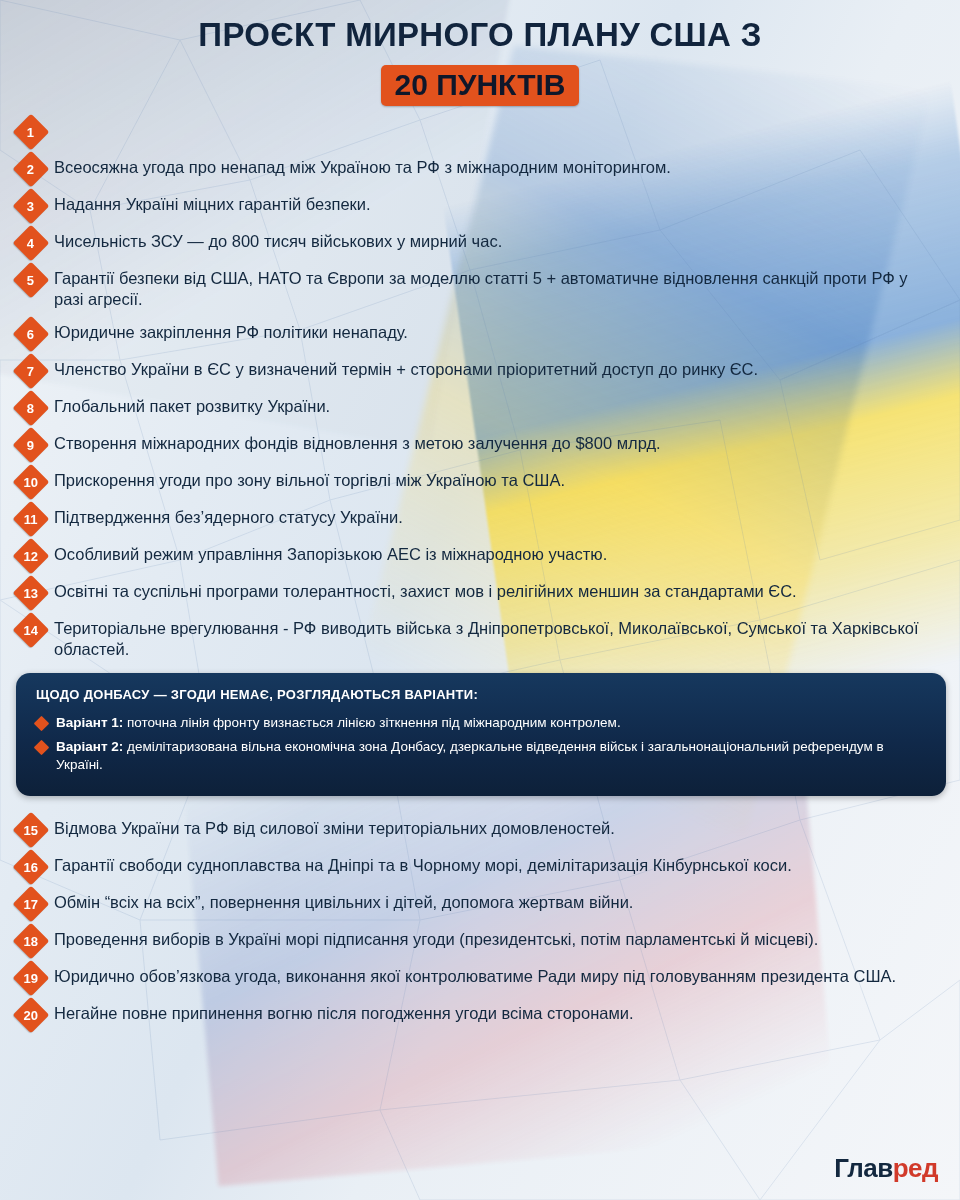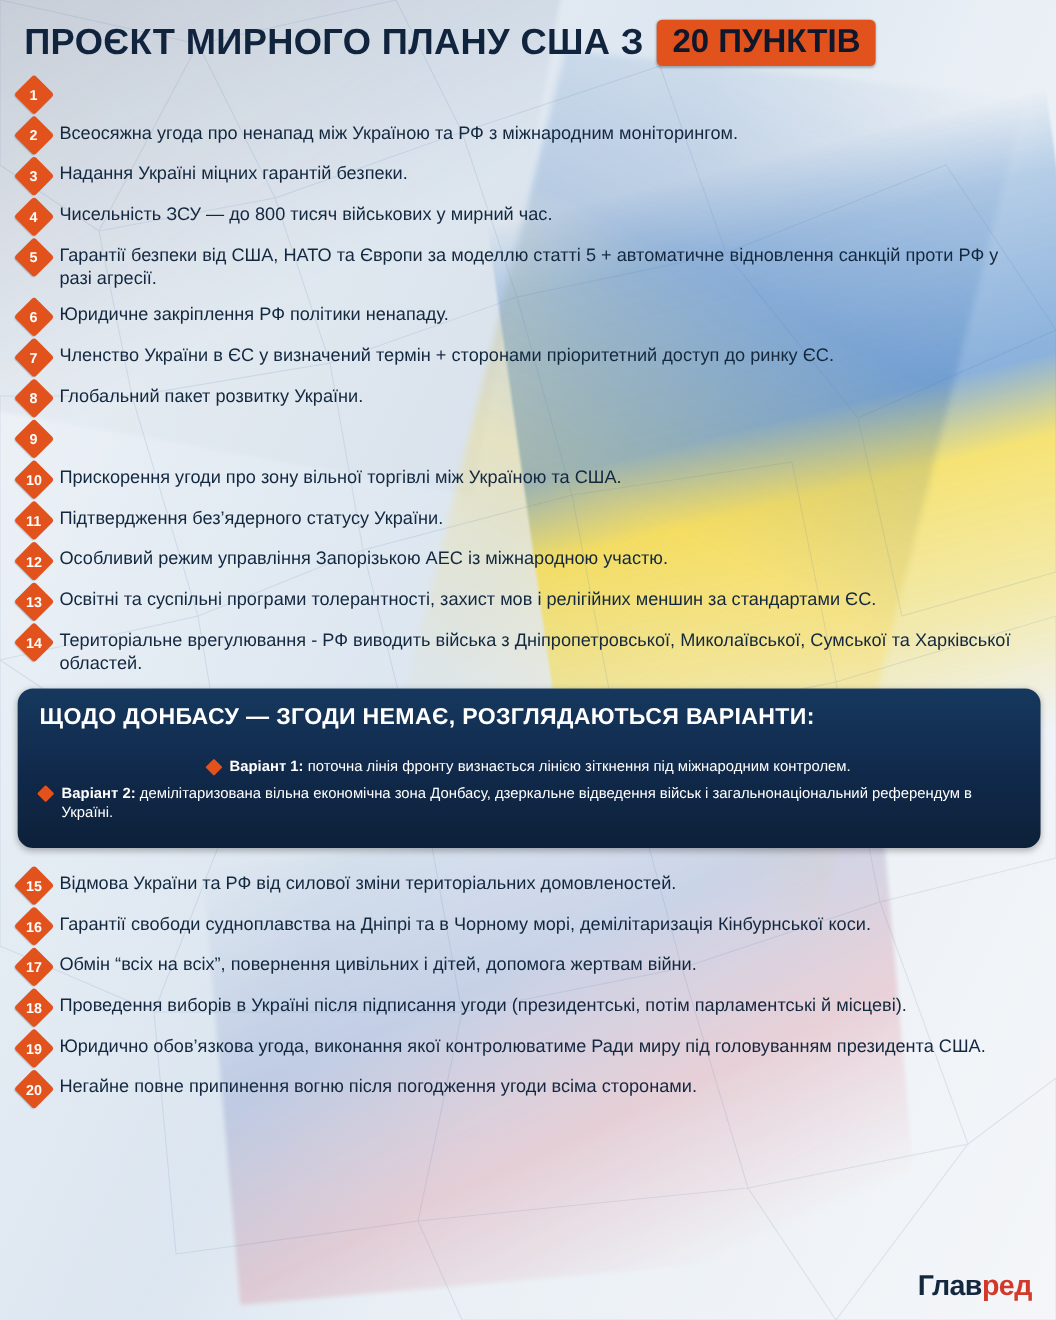--- a/index.html
+++ b/index.html
@@ -99,20 +99,21 @@
   }
   
   .header {
     position: relative;
     z-index: 3;
     padding: 18px 22px 6px 22px;
     display: flex;
     align-items: center;
     gap: 12px;
     flex-wrap: nowrap;
+    flex-direction: column;
   }
   .title-main {
     font-size: 33px;
     font-weight: bold;
     color: #11243d;
     letter-spacing: 0.3px;
     white-space: nowrap;
     line-height: 1.05;
   }
   .title-badge {
@@ -171,31 +172,30 @@
     position: relative;
     z-index: 3;
     margin: 12px 14px 14px 16px;
     background: linear-gradient(180deg, #16385e 0%, #10294a 55%, #0d2039 100%);
     border-radius: 14px;
     padding: 14px 20px 16px 20px;
     box-shadow: 0 2px 6px rgba(0,0,0,0.28);
   }
   .panel-title {
     color: #ffffff;
-    font-size: 21px;
+    font-size: 13px;
     font-weight: bold;
     letter-spacing: 0.3px;
-    margin-bottom: 24px;
+    margin-bottom: 12px;
   }
   .panel-item {
     display: flex;
     align-items: flex-start;
     gap: 9px;
     margin-bottom: 7px;
-    justify-content: center;
   }
   .diamond {
     flex: 0 0 auto;
     width: 11px;
     height: 11px;
     background: #e2521d;
     transform: rotate(45deg);
     margin-top: 4px;
     border-radius: 1px;
   }
@@ -315,20 +315,21 @@
       <div class="num">
           <span>8</span>
         </div>
       <div class="item-text">Глобальний пакет розвитку України.</div>
     </div>
 
     <div class="item">
       <div class="num">
           <span>9</span>
         </div>
+      <div class="item-text">Створення міжнародних фондів відновлення з метою залучення до $800 млрд.</div>
     </div>
 
     <div class="item">
       <div class="num">
           <span>10</span>
         </div>
       <div class="item-text">Прискорення угоди про зону вільної торгівлі між Україною та США.</div>
     </div>
 
     <div class="item">
@@ -395,21 +396,21 @@
       <div class="num">
           <span>17</span>
         </div>
       <div class="item-text">Обмін “всіх на всіх”, повернення цивільних і дітей, допомога жертвам війни.</div>
     </div>
 
     <div class="item">
       <div class="num">
           <span>18</span>
         </div>
-      <div class="item-text">Проведення виборів в Україні після підписання угоди (президентські, потім парламентські й місцеві).</div>
+      <div class="item-text">Проведення виборів в Україні морі підписання угоди (президентські, потім парламентські й місцеві).</div>
     </div>
 
     <div class="item">
       <div class="num">
           <span>19</span>
         </div>
       <div class="item-text">Юридично обов’язкова угода, виконання якої контролюватиме Ради миру під головуванням президента США.</div>
     </div>
 
     <div class="item">

